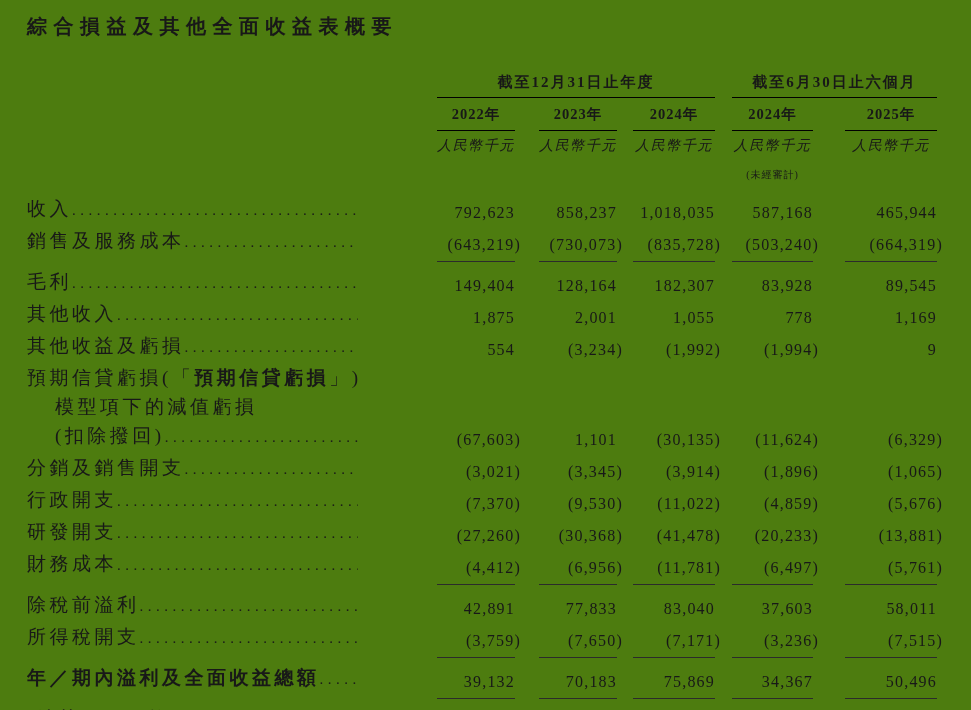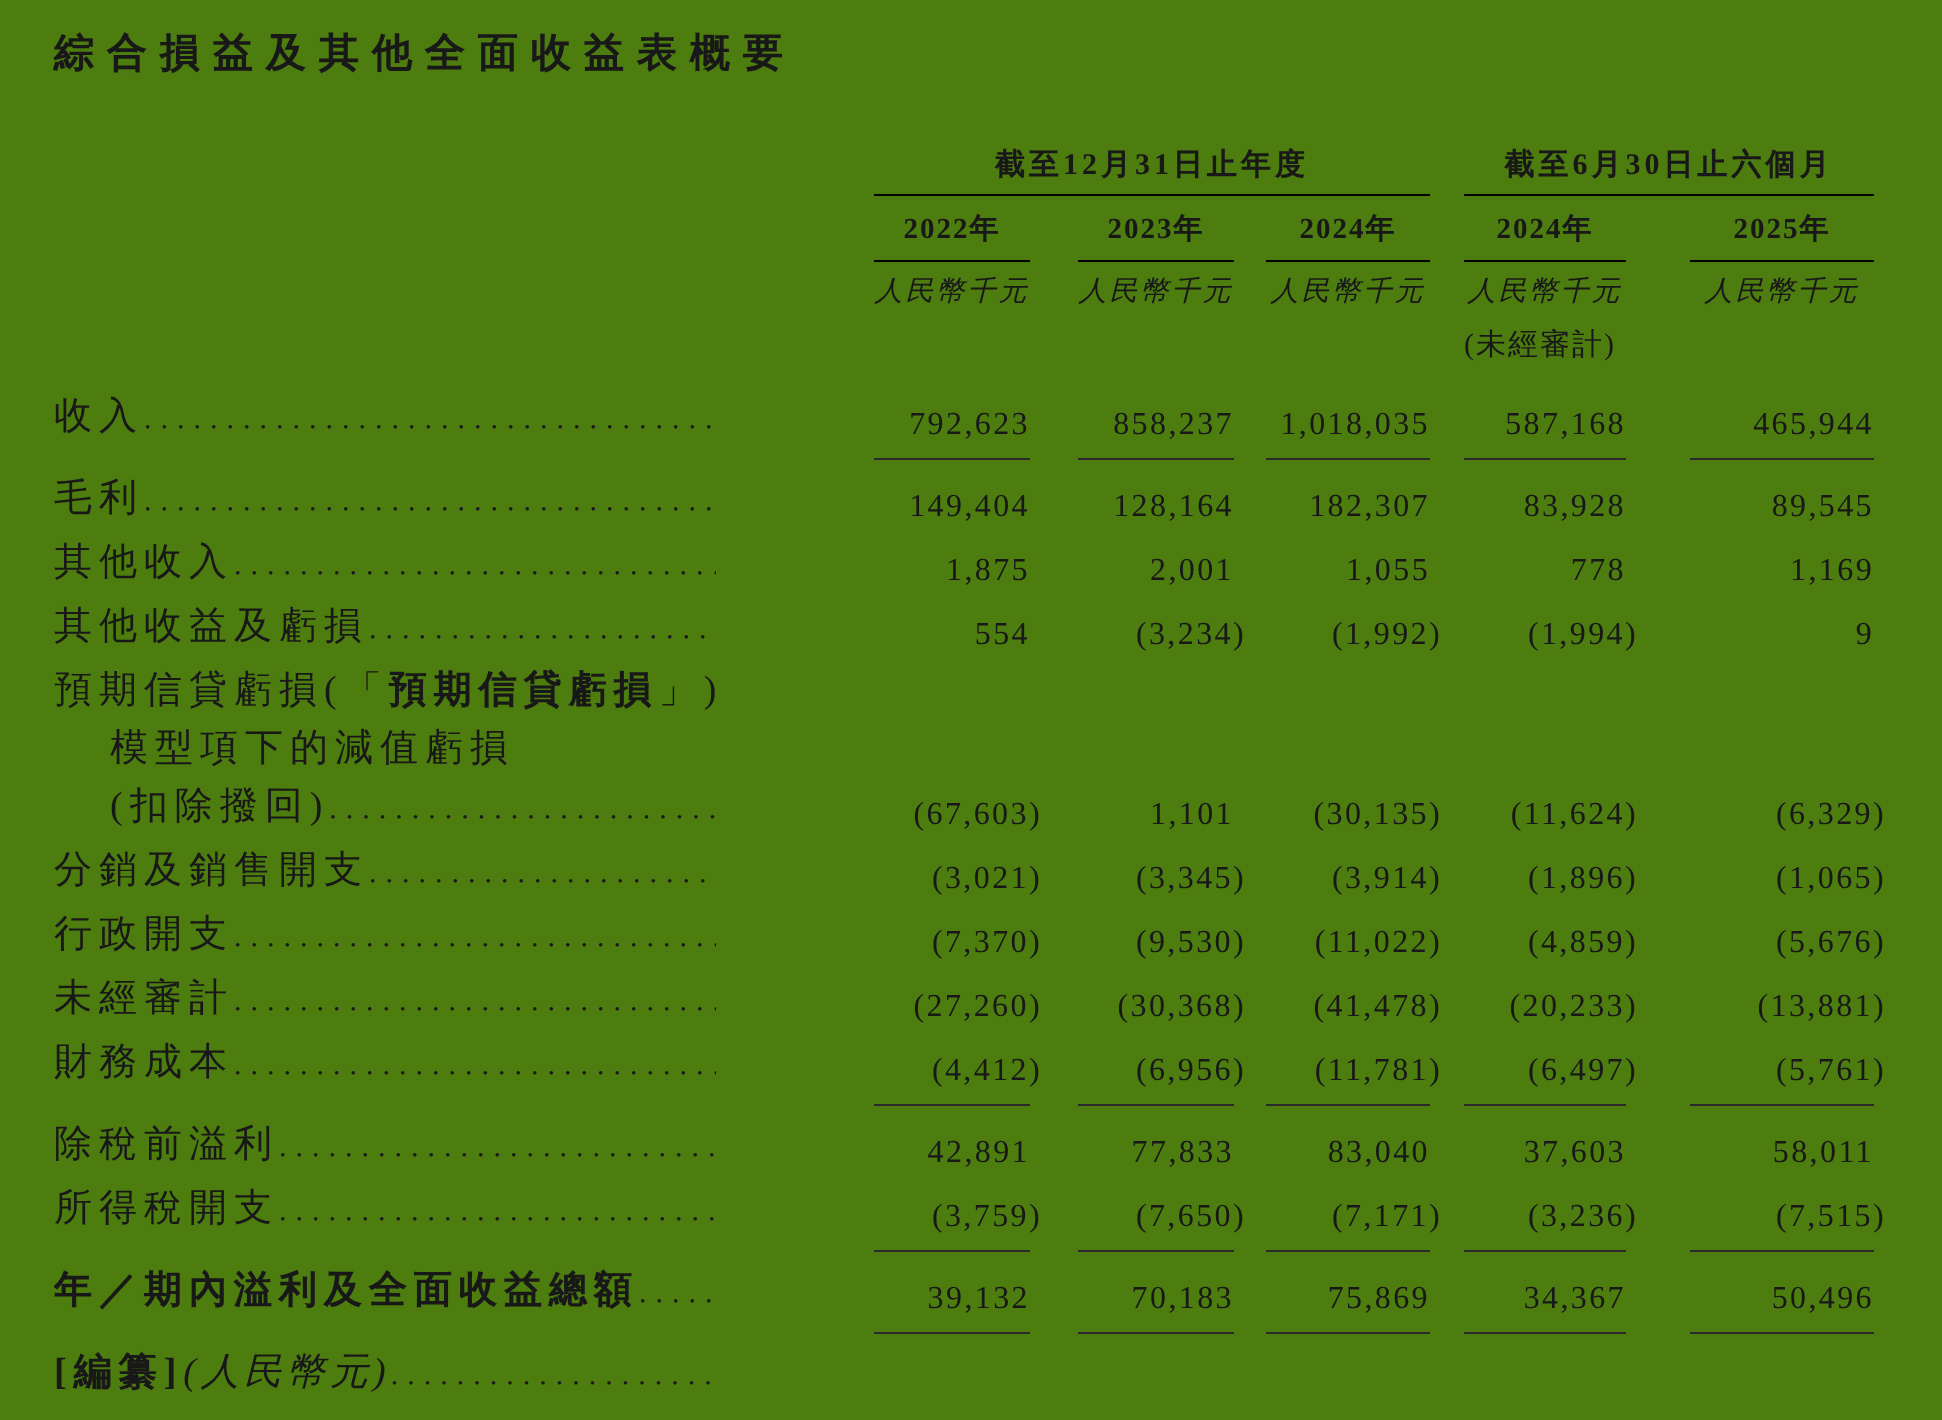--- a/index.html
+++ b/index.html
@@ -40,21 +40,21 @@
     font-weight:bold; font-size:15px; letter-spacing:2px; white-space:nowrap;
   }
   tr.yhead td { height:33px; }
   .ycell {
     border-bottom:1.2px solid #000; text-align:center; padding-bottom:6px;
     font-weight:bold; font-size:14.5px; letter-spacing:1px; white-space:nowrap;
   }
   tr.uhead td { height:28px; padding-bottom:4px; }
   .ucell { text-align:center; font-style:italic; font-size:14px; letter-spacing:1.5px; white-space:nowrap; }
   tr.nhead td { height:27px; padding-bottom:4px; }
-  .ncell { text-align:left; font-size:15px; letter-spacing:1px; white-space:nowrap; }
+  .ncell { text-align:center; font-size:10px; letter-spacing:1px; white-space:nowrap; }
 
   tr.sp td { height:9px; }
 
   
   tr.drow td { height:28px; padding-bottom:5px; }
   tr.drow.h27 td { height:27px; }
   tr.ecl td { height:84px; }
 
   .labcell { padding-right:76px; }
   .labwrap { display:flex; align-items:baseline; overflow:hidden; }
@@ -171,20 +171,33 @@
               <span class="leader"></span>
             </div>
       </td>
       <td class="n c1"><span class="val">792,623</span></td>
       <td class="n c2"><span class="val">858,237</span></td>
       <td class="n c3"><span class="val">1,018,035</span></td>
       <td class="n c4"><span class="val">587,168</span></td>
       <td class="n c5"><span class="val">465,944</span></td>
     </tr>
 
+    <tr class="drow">
+      <td class="labcell">
+        <div class="labwrap">
+              <span class="lbl">銷售及服務成本</span>
+              <span class="leader"></span>
+            </div>
+      </td>
+      <td class="n c1"><span class="val neg">(643,219)</span></td>
+      <td class="n c2"><span class="val neg">(730,073)</span></td>
+      <td class="n c3"><span class="val neg">(835,728)</span></td>
+      <td class="n c4"><span class="val neg">(503,240)</span></td>
+      <td class="n c5"><span class="val neg">(664,319)</span></td>
+    </tr>
 
     <tr class="rrow">
       <td class="labcell"></td>
       <td class="c1">
             <div class="rule"></div>
           </td>
       <td class="c2">
             <div class="rule"></div>
           </td>
       <td class="c3">
@@ -280,21 +293,21 @@
       <td class="n c1"><span class="val neg">(7,370)</span></td>
       <td class="n c2"><span class="val neg">(9,530)</span></td>
       <td class="n c3"><span class="val neg">(11,022)</span></td>
       <td class="n c4"><span class="val neg">(4,859)</span></td>
       <td class="n c5"><span class="val neg">(5,676)</span></td>
     </tr>
 
     <tr class="drow">
       <td class="labcell">
         <div class="labwrap">
-              <span class="lbl">未經審計</span>
+              <span class="lbl">研發開支</span>
               <span class="leader"></span>
             </div>
       </td>
       <td class="n c1"><span class="val neg">(27,260)</span></td>
       <td class="n c2"><span class="val neg">(30,368)</span></td>
       <td class="n c3"><span class="val neg">(41,478)</span></td>
       <td class="n c4"><span class="val neg">(20,233)</span></td>
       <td class="n c5"><span class="val neg">(13,881)</span></td>
     </tr>
 

